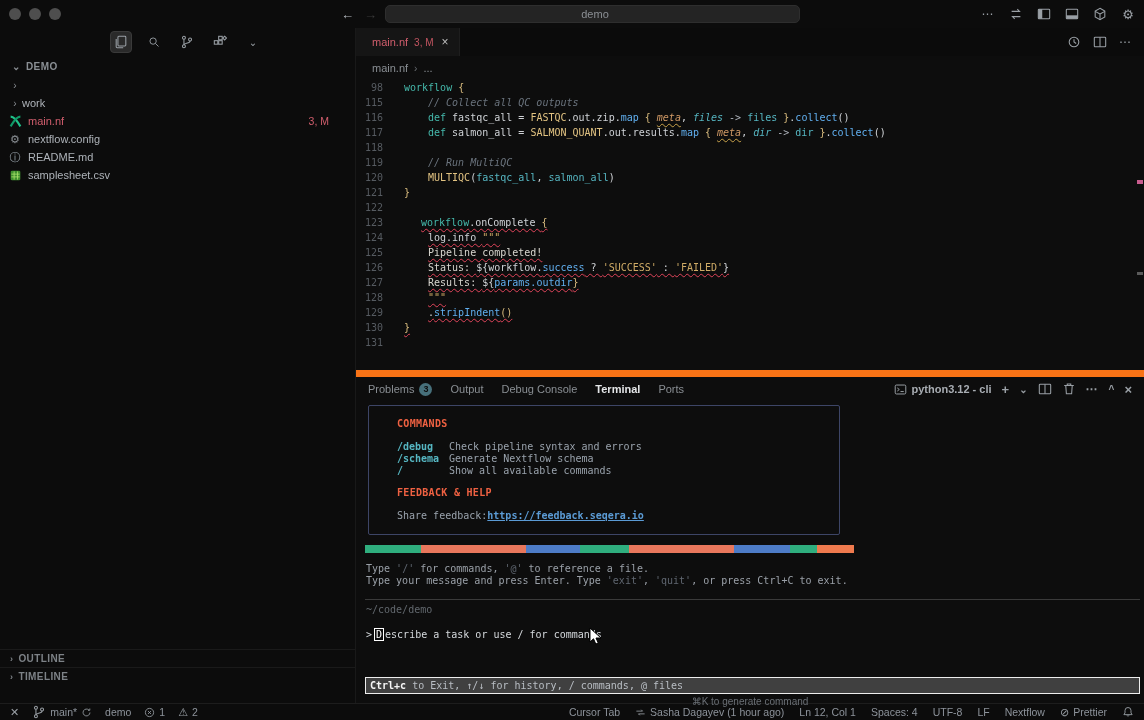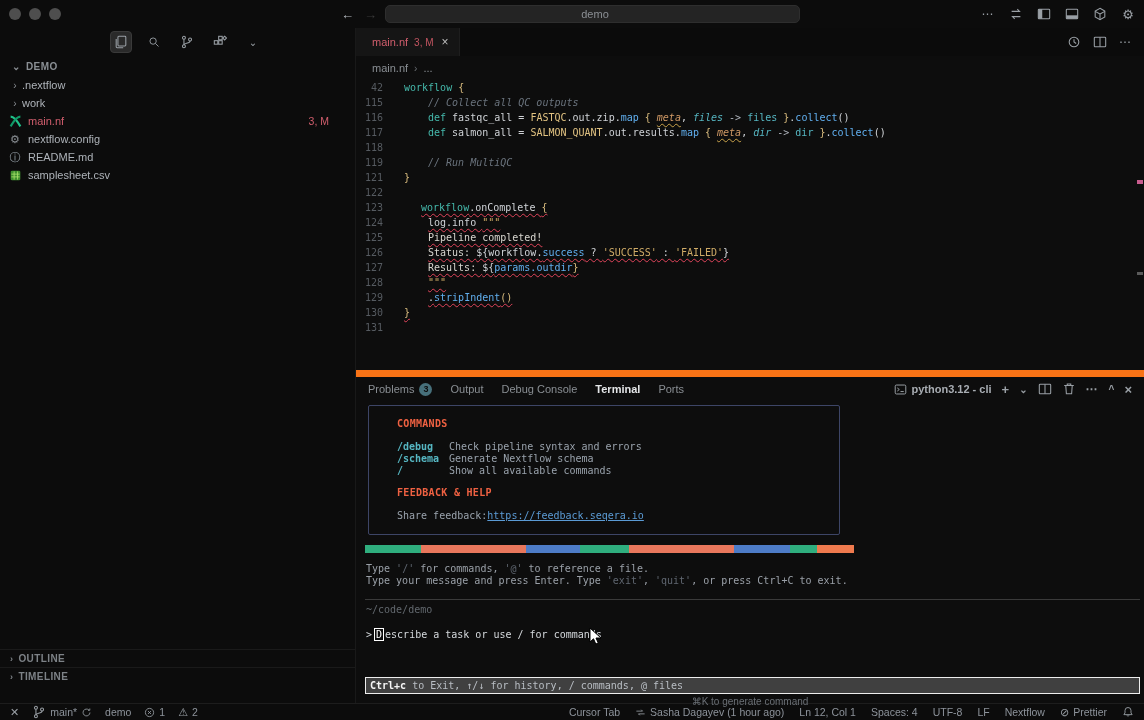--- a/index.html
+++ b/index.html
@@ -71,21 +71,21 @@
   .panel-actions { margin-left:auto; display:flex; align-items:center; gap:10px; padding-right:12px; font-size:11px; color:#a8adb3;font-weight:bold; }
   .pa-shell { display:flex; align-items:center; gap:5px; }
   .panel-body { position:relative; flex:1; font-family:"DejaVu Sans Mono", monospace; font-size:10px; color:#a8b0b8; }
 
   .help-box { position:absolute; left:12px; top:4px; width:472px; height:130px; border:1px solid #3d4566; border-radius:2px; padding:12px 0 9px 28px; }
   .hb-title { color:#ef6142; font-weight:bold; letter-spacing:.3px; }
   .hb-row { display:flex; height:12px; align-items:center; }
   .hb-cmd { width:52px; color:#56b6c2; font-weight:bold; flex:none; }
   .hb-desc { color:#9aa3ad; }
   .hb-gap { height:11px; }
-  .hb-link { color:#5b9bd5; text-decoration:underline; font-weight:normal; }
+  .hb-link { color:#5b9bd5; text-decoration:underline; font-weight:bold; }
 
   .gradbar { position:absolute; left:9px; top:144px; width:489px; height:8px; }
   .hints { position:absolute; left:10px; top:162px; line-height:12px; color:#9aa0a8; }
   .dim { color:#5f6670; }
   .panel-sep { position:absolute; left:9px; right:4px; top:198px; border-top:1px solid #3a3a3a; }
   .cwd { position:absolute; left:10px; top:203px; color:#62686e; }
   .prompt { position:absolute; left:10px; top:227px; color:#d6dade; }
   .cursor-char { display:inline-block; border:1px solid #fff; padding:0 1px; margin:0 1px 0 2px; color:#fff; }
   .input-bar { position:absolute; left:9px; right:4px; top:276px; height:17px; border:1px solid #ededed; background:#404040; display:flex; align-items:center; padding-left:4px; color:#b9bec4; }
   .input-bar b { color:#f5f5f5; }
@@ -188,21 +188,20 @@
             <span style="font-size:10px">⌄</span>
           </div>
         </div>
       <div class="expl-header">
         <span class="chev">⌄</span>
         <span>DEMO</span>
       </div>
       <div id="file-tree">
           <div class="file-row">
             <span class="chev">›</span>
-            <span class="fname">.nextflow</span>
           </div>
           <div class="file-row">
             <span class="chev">›</span>
             <span class="fname">work</span>
           </div>
           <div class="file-row mod">
             <span class="ficon">
               <svg width="13" height="13" viewBox="0 0 16 16" fill="none">
                 <path d="M2 2c4.5 0 8 5 12 12" stroke="#1fc28a" stroke-width="2.6"></path>
                 <path d="M14 2C9.5 2 6 7 2 14" stroke="#119a68" stroke-width="2.6"></path>
@@ -277,26 +276,27 @@
         <span>main.nf</span>
         <span class="bc-sep">›</span>
         <span>...</span>
       </div>
 
       <div class="code-area" id="code-area">
         <div class="ruler" id="ruler">
             <div style="top: 100px; height: 4px; background: rgb(201, 92, 142);"></div>
             <div style="top: 192px; height: 3px; background: rgb(90, 90, 90);"></div>
           </div>
-      <div class="code-line"><span class="ln">42</span><span class="ct" style="padding-left: 21px;"><span class="tok-k">workflow </span><span class="tok-b">{</span></span></div>
+      <div class="code-line"><span class="ln">98</span><span class="ct" style="padding-left: 21px;"><span class="tok-k">workflow </span><span class="tok-b">{</span></span></div>
           <div class="code-line"><span class="ln">115</span><span class="ct" style="padding-left: 45px;"><span class="tok-c">// Collect all QC outputs</span></span></div>
           <div class="code-line"><span class="ln">116</span><span class="ct" style="padding-left: 45px;"><span class="tok-k">def </span><span class="tok-p">fastqc_all = </span><span class="tok-f">FASTQC</span><span class="tok-p">.out.zip.</span><span class="tok-m">map</span><span class="tok-p"> </span><span class="tok-b">{ </span><span class="tok-i sqy">meta</span><span class="tok-p">, </span><span class="tok-t">files</span><span class="tok-a"> -&gt; </span><span class="tok-v">files </span><span class="tok-b">}</span><span class="tok-p">.</span><span class="tok-m">collect</span><span class="tok-p">()</span></span></div>
           <div class="code-line"><span class="ln">117</span><span class="ct" style="padding-left: 45px;"><span class="tok-k">def </span><span class="tok-p">salmon_all = </span><span class="tok-f">SALMON_QUANT</span><span class="tok-p">.out.results.</span><span class="tok-m">map</span><span class="tok-p"> </span><span class="tok-b">{ </span><span class="tok-i sqy">meta</span><span class="tok-p">, </span><span class="tok-t">dir</span><span class="tok-a"> -&gt; </span><span class="tok-v">dir </span><span class="tok-b">}</span><span class="tok-p">.</span><span class="tok-m">collect</span><span class="tok-p">()</span></span></div>
           <div class="code-line"><span class="ln">118</span><span class="ct" style="padding-left: 45px;"></span></div>
           <div class="code-line"><span class="ln">119</span><span class="ct" style="padding-left: 45px;"><span class="tok-c">// Run MultiQC</span></span></div>
+          <div class="code-line"><span class="ln">120</span><span class="ct" style="padding-left: 45px;"><span class="tok-f">MULTIQC</span><span class="tok-p">(</span><span class="tok-v">fastqc_all</span><span class="tok-p">, </span><span class="tok-v">salmon_all</span><span class="tok-p">)</span></span></div>
           <div class="code-line"><span class="ln">121</span><span class="ct" style="padding-left: 21px;"><span class="tok-b">}</span></span></div>
           <div class="code-line"><span class="ln">122</span><span class="ct" style="padding-left: 21px;"></span></div>
           <div class="code-line"><span class="ln">123</span><span class="ct" style="padding-left: 38px;"><span class="tok-k sqr">workflow</span><span class="tok-p sqr">.onComplete </span><span class="tok-b sqr">{</span></span></div>
           <div class="code-line"><span class="ln">124</span><span class="ct" style="padding-left: 45px;"><span class="tok-p sqr">log.info </span><span class="tok-s sqr">"""</span></span></div>
           <div class="code-line"><span class="ln">125</span><span class="ct" style="padding-left: 45px;"><span class="tok-w sqr">Pipeline completed!</span></span></div>
           <div class="code-line"><span class="ln">126</span><span class="ct" style="padding-left: 45px;"><span class="tok-w sqr">Status: </span><span class="tok-p sqr">${workflow.</span><span class="tok-m sqr">success</span><span class="tok-p sqr"> ? </span><span class="tok-s sqr">'SUCCESS'</span><span class="tok-p sqr"> : </span><span class="tok-s sqr">'FAILED'</span><span class="tok-p sqr">}</span></span></div>
           <div class="code-line"><span class="ln">127</span><span class="ct" style="padding-left: 45px;"><span class="tok-w sqr">Results: </span><span class="tok-p sqr">${</span><span class="tok-m sqr">params.outdir</span><span class="tok-b sqr">}</span></span></div>
           <div class="code-line"><span class="ln">128</span><span class="ct" style="padding-left: 45px;"><span class="tok-s sqr">"""</span></span></div>
           <div class="code-line"><span class="ln">129</span><span class="ct" style="padding-left: 45px;"><span class="tok-p sqr">.</span><span class="tok-m sqr">stripIndent</span><span class="tok-b sqr">()</span></span></div>
           <div class="code-line"><span class="ln">130</span><span class="ct" style="padding-left: 21px;"><span class="tok-b sqr">}</span></span></div>

